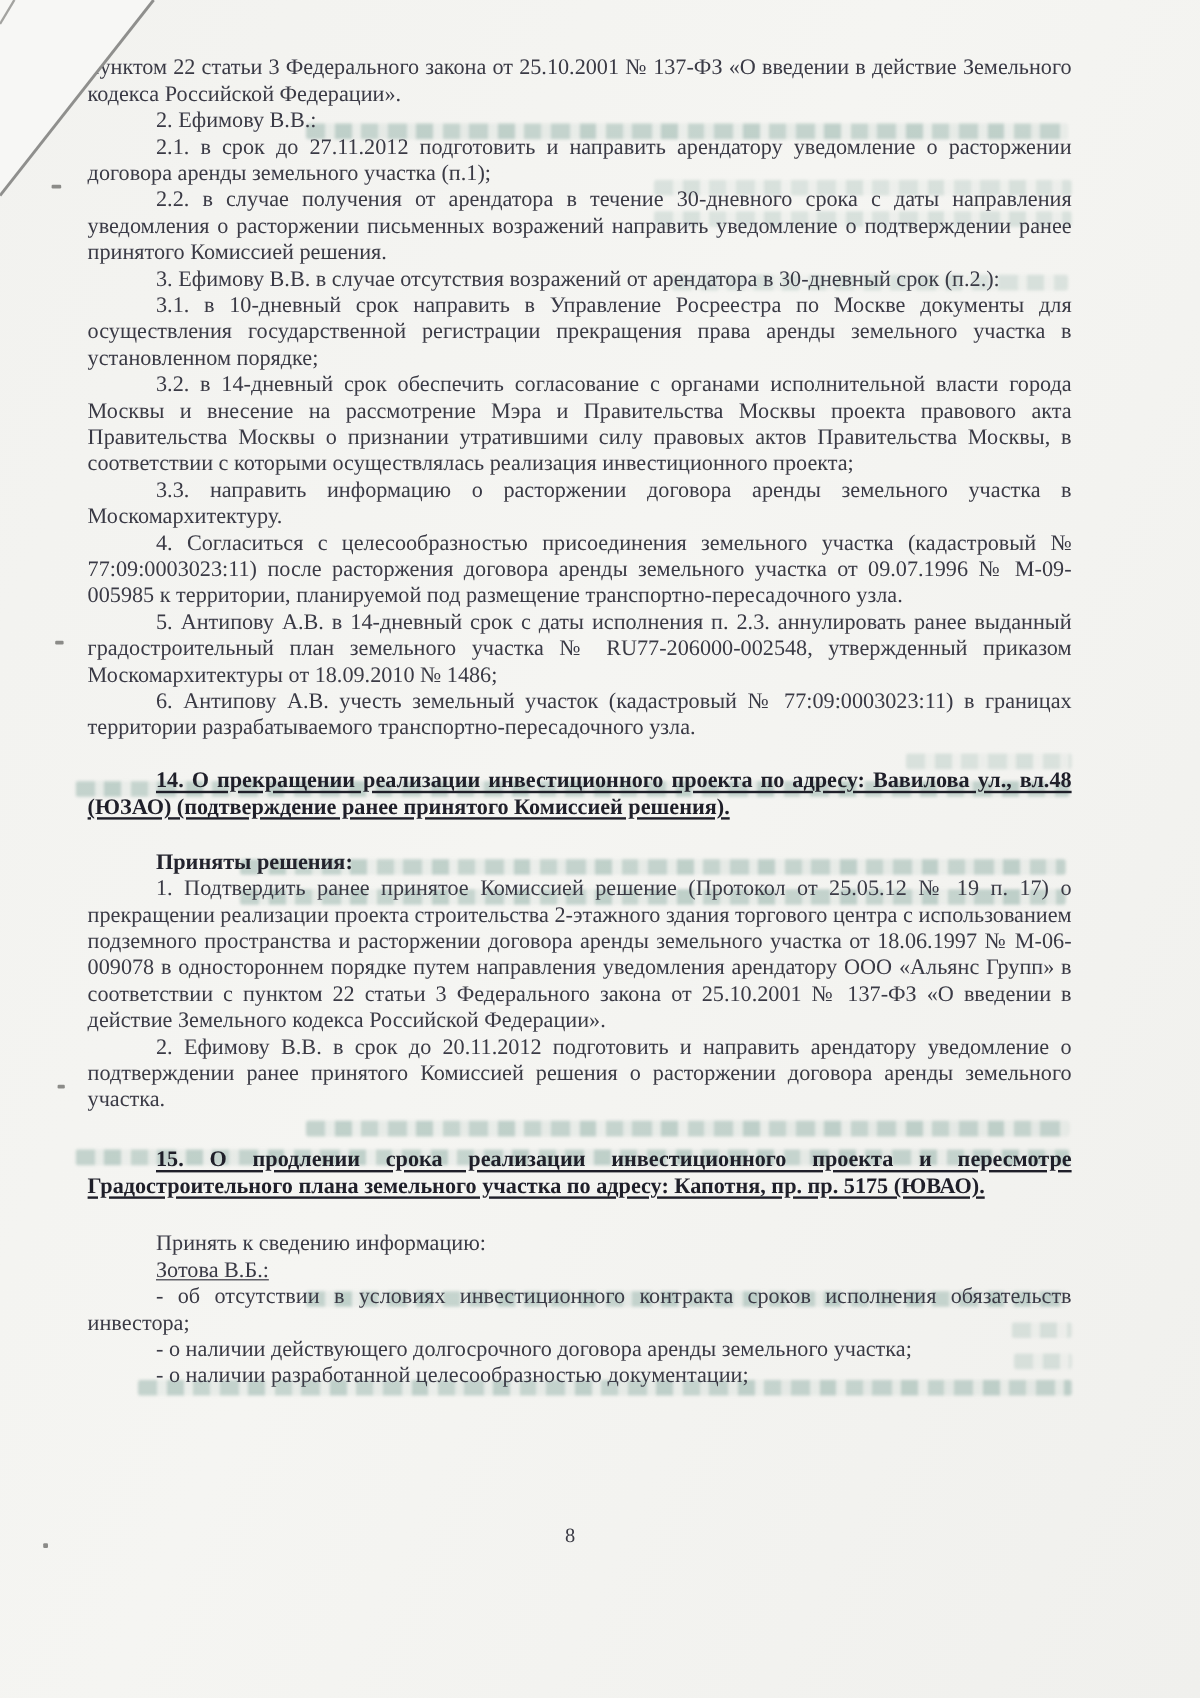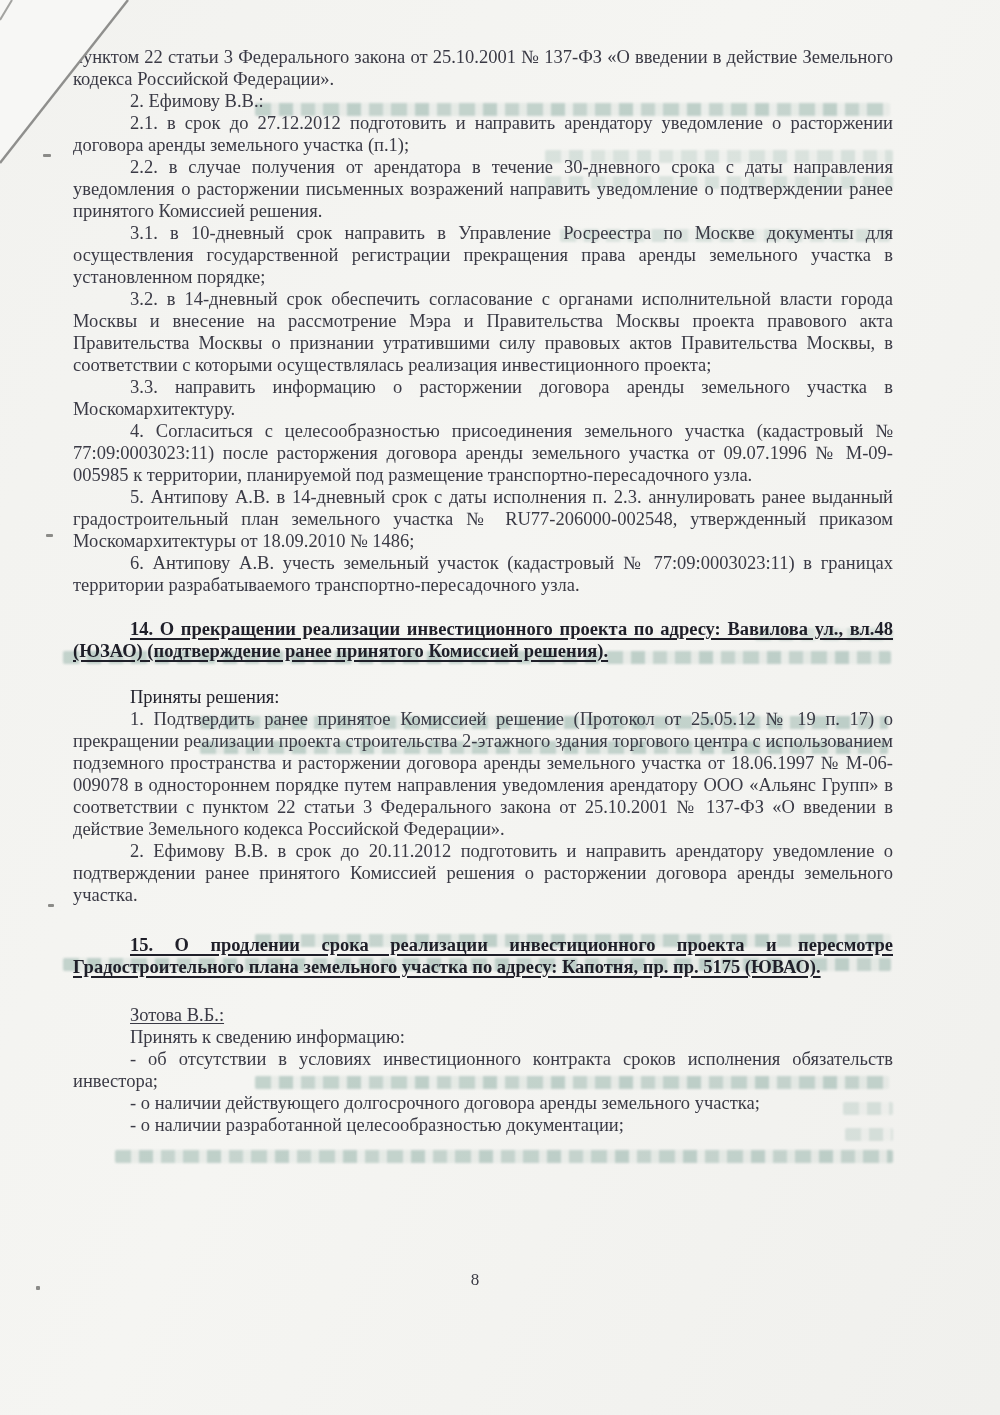--- a/index.html
+++ b/index.html
@@ -16,21 +16,21 @@
     font-size:18.5px;line-height:22px;text-align:justify;
   }
   .para{margin:0;text-indent:57px;}
   .continuation{text-indent:0;}
   .heading14,.heading15{
     font-weight:bold;color:#1f1f29;
     text-decoration:underline;text-decoration-thickness:2px;text-underline-offset:3px;
   }
   .heading14{margin-top:22px;margin-bottom:24px;}
   .heading15{margin-top:28px;margin-bottom:26px;}
-  .subheading{font-weight:normal;color:#23232d;margin-top:20px;}
+  .subheading{font-weight:bold;color:#23232d;margin-top:20px;}
   .person{text-decoration:underline;text-underline-offset:2px;}
   
   .ghost{
     position:absolute;height:13px;border-radius:2px;
     filter:blur(1.3px);
     background:repeating-linear-gradient(90deg,
       rgba(128,164,154,.42) 0 16px, rgba(128,164,154,.10) 16px 24px,
       rgba(128,164,154,.46) 24px 38px, rgba(128,164,154,.08) 38px 46px,
       rgba(128,164,154,.40) 46px 60px, rgba(128,164,154,.12) 60px 68px);
   }
@@ -60,35 +60,36 @@
   <div class="ghost" style="left:255px;top:934px;width:636px;"></div>
   <div class="ghost" style="left:63px;top:958px;width:828px;"></div>
   <div class="ghost" style="left:255px;top:1076px;width:634px;"></div>
   <div class="ghost light" style="left:843px;top:1102px;width:50px;"></div>
   <div class="ghost light" style="left:845px;top:1128px;width:48px;"></div>
   <div class="ghost" style="left:115px;top:1150px;width:778px;"></div>
 
   <div class="content">
       <p class="para continuation">пунктом 22 статьи 3 Федерального закона от 25.10.2001 № 137-ФЗ «О введении в действие Земельного кодекса Российской Федерации».</p>
       <p class="para body">2. Ефимову В.В.:</p>
-      <p class="para body">2.1. в срок до 27.12.2012 подготовить и направить арендатору уведомление о расторжении договора аренды земельного участка (п.1);</p>
+      <p class="para body">2.1. в срок до 27.11.2012 подготовить и направить арендатору уведомление о расторжении договора аренды земельного участка (п.1);</p>
       <p class="para body">2.2. в случае получения от арендатора в течение 30-дневного срока с даты направления уведомления о расторжении письменных возражений направить уведомление о подтверждении ранее принятого Комиссией решения.</p>
+      <p class="para body">3. Ефимову В.В. в случае отсутствия возражений от арендатора в 30-дневный срок (п.2.):</p>
       <p class="para body">3.1. в 10-дневный срок направить в Управление Росреестра по Москве документы для осуществления государственной регистрации прекращения права аренды земельного участка в установленном порядке;</p>
       <p class="para body">3.2. в 14-дневный срок обеспечить согласование с органами исполнительной власти города Москвы и внесение на рассмотрение Мэра и Правительства Москвы проекта правового акта Правительства Москвы о признании утратившими силу правовых актов Правительства Москвы, в соответствии с которыми осуществлялась реализация инвестиционного проекта;</p>
       <p class="para body">3.3. направить информацию о расторжении договора аренды земельного участка в Москомархитектуру.</p>
       <p class="para body">4. Согласиться с целесообразностью присоединения земельного участка (кадастровый № 77:09:0003023:11) после расторжения договора аренды земельного участка от 09.07.1996 № М-09-005985 к территории, планируемой под размещение транспортно-пересадочного узла.</p>
       <p class="para body">5. Антипову А.В. в 14-дневный срок с даты исполнения п. 2.3. аннулировать ранее выданный градостроительный план земельного участка № RU77-206000-002548, утвержденный приказом Москомархитектуры от 18.09.2010 № 1486;</p>
       <p class="para body">6. Антипову А.В. учесть земельный участок (кадастровый № 77:09:0003023:11) в границах территории разрабатываемого транспортно-пересадочного узла.</p>
       <p class="para heading14">14. О прекращении реализации инвестиционного проекта по адресу: Вавилова ул., вл.48 (ЮЗАО) (подтверждение ранее принятого Комиссией решения).</p>
       <p class="para subheading">Приняты решения:</p>
       <p class="para body">1. Подтвердить ранее принятое Комиссией решение (Протокол от 25.05.12 № 19 п. 17) о прекращении реализации проекта строительства 2-этажного здания торгового центра с использованием подземного пространства и расторжении договора аренды земельного участка от 18.06.1997 № М-06-009078 в одностороннем порядке путем направления уведомления арендатору ООО «Альянс Групп» в соответствии с пунктом 22 статьи 3 Федерального закона от 25.10.2001 № 137-ФЗ «О введении в действие Земельного кодекса Российской Федерации».</p>
       <p class="para body">2. Ефимову В.В. в срок до 20.11.2012 подготовить и направить арендатору уведомление о подтверждении ранее принятого Комиссией решения о расторжении договора аренды земельного участка.</p>
       <p class="para heading15">15. О продлении срока реализации инвестиционного проекта и пересмотре Градостроительного плана земельного участка по адресу: Капотня, пр. пр. 5175 (ЮВАО).</p>
+      <p class="para body">Принять к сведению информацию:</p>
       <p class="para person">Зотова В.Б.:</p>
-      <p class="para body">Принять к сведению информацию:</p>
       <p class="para body">- об отсутствии в условиях инвестиционного контракта сроков исполнения обязательств инвестора;</p>
       <p class="para body">- о наличии действующего долгосрочного договора аренды земельного участка;</p>
       <p class="para body">- о наличии разработанной целесообразностью документации;</p>
     </div>
 
   <svg class="fold" width="145" height="180" viewBox="0 0 145 180">
     <polygon points="0,0 128,0 0,163" fill="#f7f7f5"></polygon>
     <line x1="128" y1="0" x2="0" y2="163" stroke="#8f8f8d" stroke-width="2.4"></line>
     <line x1="12" y1="0" x2="0" y2="20" stroke="#a3a3a0" stroke-width="2"></line>
   </svg>

